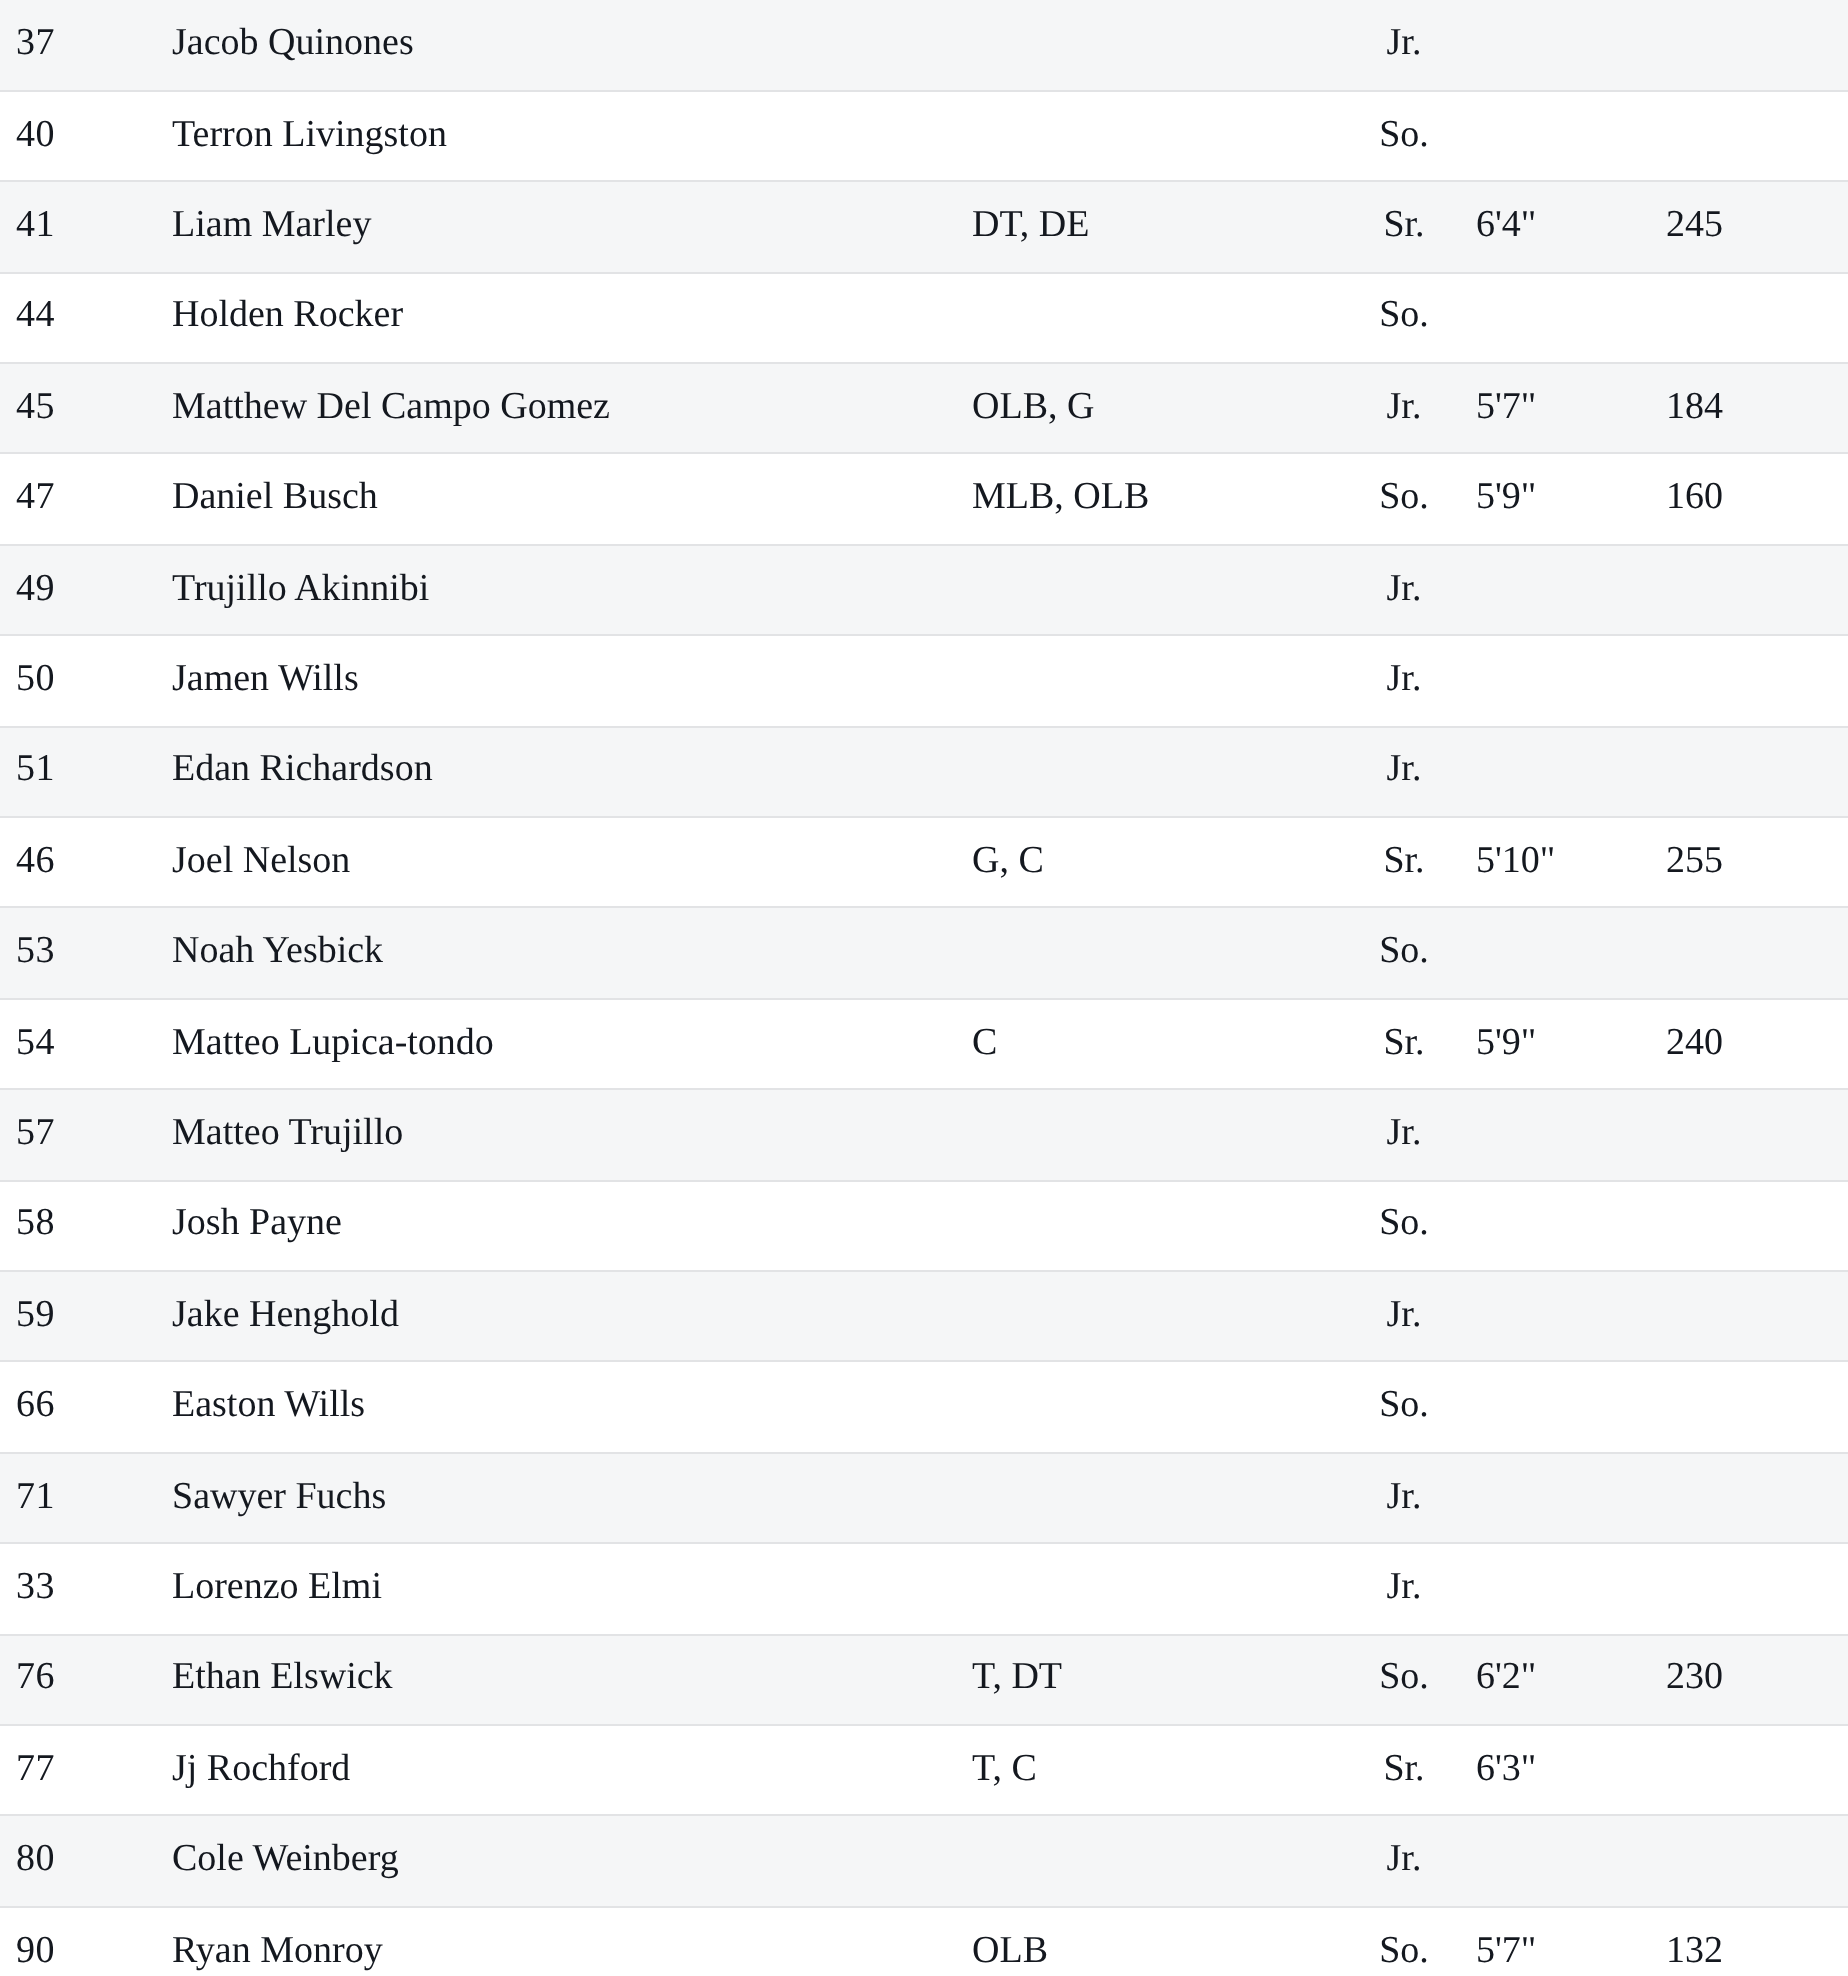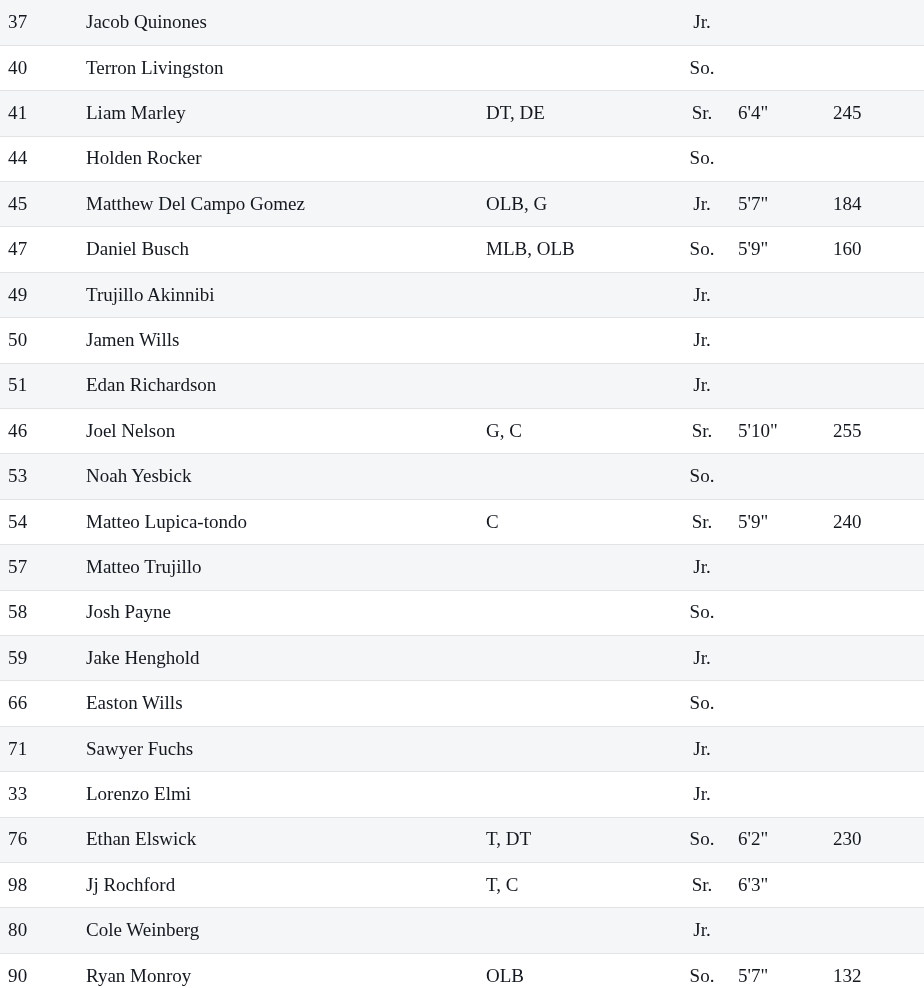--- a/index.html
+++ b/index.html
@@ -214,21 +214,21 @@
       </tr>
       <tr class="odd">
         <td class="col-number">76</td>
         <td class="col-name">Ethan Elswick</td>
         <td class="col-position">T, DT</td>
         <td class="col-class">So.</td>
         <td class="col-height">6'2"</td>
         <td class="col-weight">230</td>
       </tr>
       <tr class="even">
-        <td class="col-number">98</td>
+        <td class="col-number">77</td>
         <td class="col-name">Jj Rochford</td>
         <td class="col-position">T, C</td>
         <td class="col-class">Sr.</td>
         <td class="col-height">6'3"</td>
         <td class="col-weight"></td>
       </tr>
       <tr class="odd">
         <td class="col-number">80</td>
         <td class="col-name">Cole Weinberg</td>
         <td class="col-position"></td>

